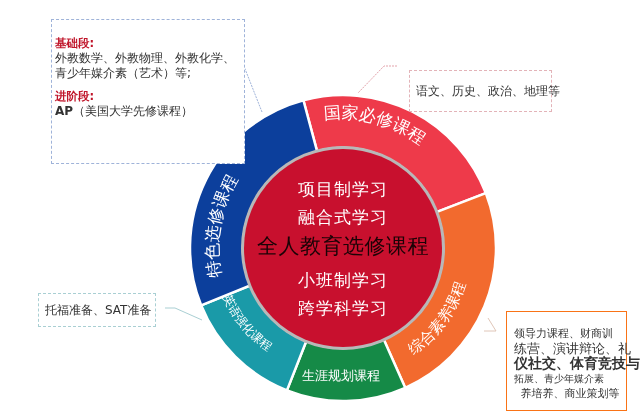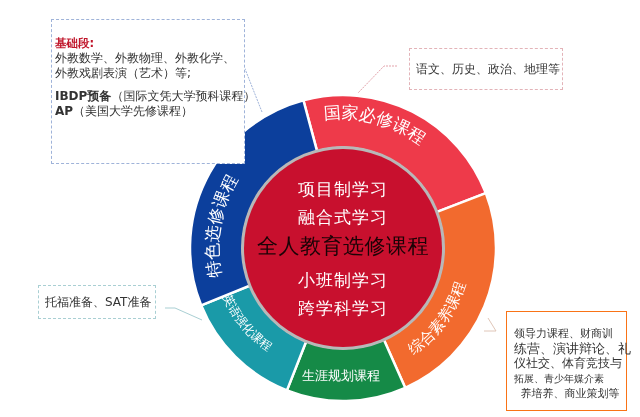--- a/index.html
+++ b/index.html
@@ -54,33 +54,33 @@
   <text class="ring-label"><textPath href="#arc-national" startOffset="8">国家必修课程</textPath></text>
   <text class="ring-label"><textPath href="#arc-special" startOffset="14">特色选修课程</textPath></text>
   <text class="ring-label" style="font-size:15px"><textPath href="#arc-literacy" startOffset="6">综合素养课程</textPath></text>
   <text class="ring-label" style="font-size:12px"><textPath href="#arc-english" startOffset="2">英语强化课程</textPath></text>
   <text class="ring-label" x="341" y="380" text-anchor="middle" style="font-size:13px">生涯规划课程</text>
 </svg>
 
 <div class="callout blue" style="left:10px;top:19px;width:194px;height:145px;padding:16px 0 0 3px;margin-left:41px;">
   <span class="head">基础段:</span>
   <span class="line">外教数学、外教物理、外教化学、</span>
-  <span class="line">外教戏剧表演（艺术）等;</span>
+  <span class="line">青少年媒介素（艺术）等;</span>
   <span class="line" style="height:8px"></span>
-  <span class="line"><span class="bold">IBDP预备</span><span>（国际文凭大学预科课程）</span></span>
+  <span class="head">进阶段:</span>
   <span class="line"><span class="bold">AP</span><span>（美国大学先修课程）</span></span>
 </div>
 
-<div class="callout red" style="left:409px;top:48px;width:154px;height:42px;padding:13px 0 0 6px;">
+<div class="callout red" style="left:409px;top:70px;width:143px;height:42px;padding:13px 0 0 6px;">
   <span class="line">语文、历史、政治、地理等</span>
 </div>
 
-<div class="callout teal" style="left:38px;top:285px;width:118px;height:34px;padding:9px 0 0 6px;">
+<div class="callout teal" style="left:38px;top:293px;width:118px;height:34px;padding:9px 0 0 6px;">
   <span class="line">托福准备、SAT准备</span>
 </div>
 
 <div class="callout peach" style="left:506px;top:311px;width:121px;height:100px;padding:14px 0 0 7px;">
   <span class="line" style="font-size:11px;">领导力课程、财商训</span>
   <span class="line" style="font-size:13px;">练营、演讲辩论、礼</span>
-  <span class="line" style="font-size:12px;">仪社交、体育竞技与</span>
+  <span class="line" style="font-size:14px;font-weight:bold;">仪社交、体育竞技与</span>
   <span class="line" style="font-size:10px;">拓展、青少年媒介素</span>
   <span class="line" style="font-size:11px;text-align:center;">养培养、商业策划等</span>
 </div>
 
 </body></html>

